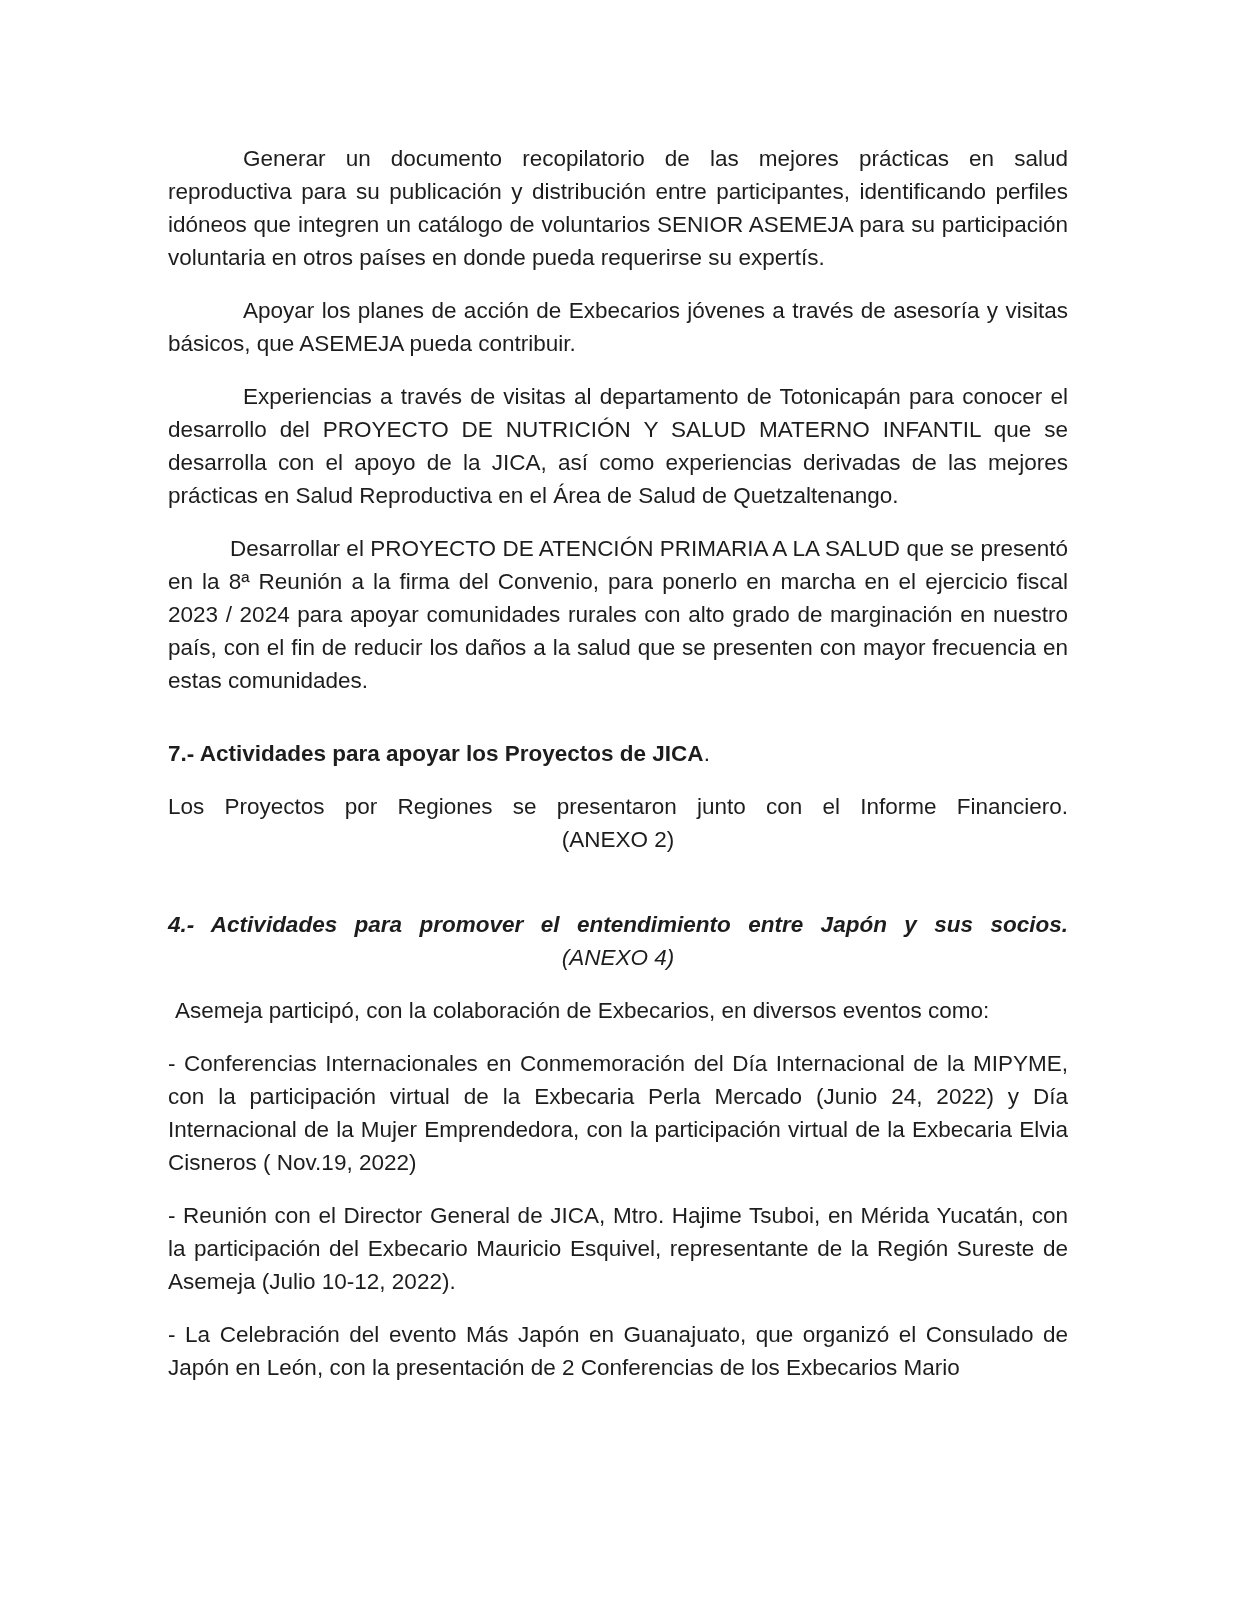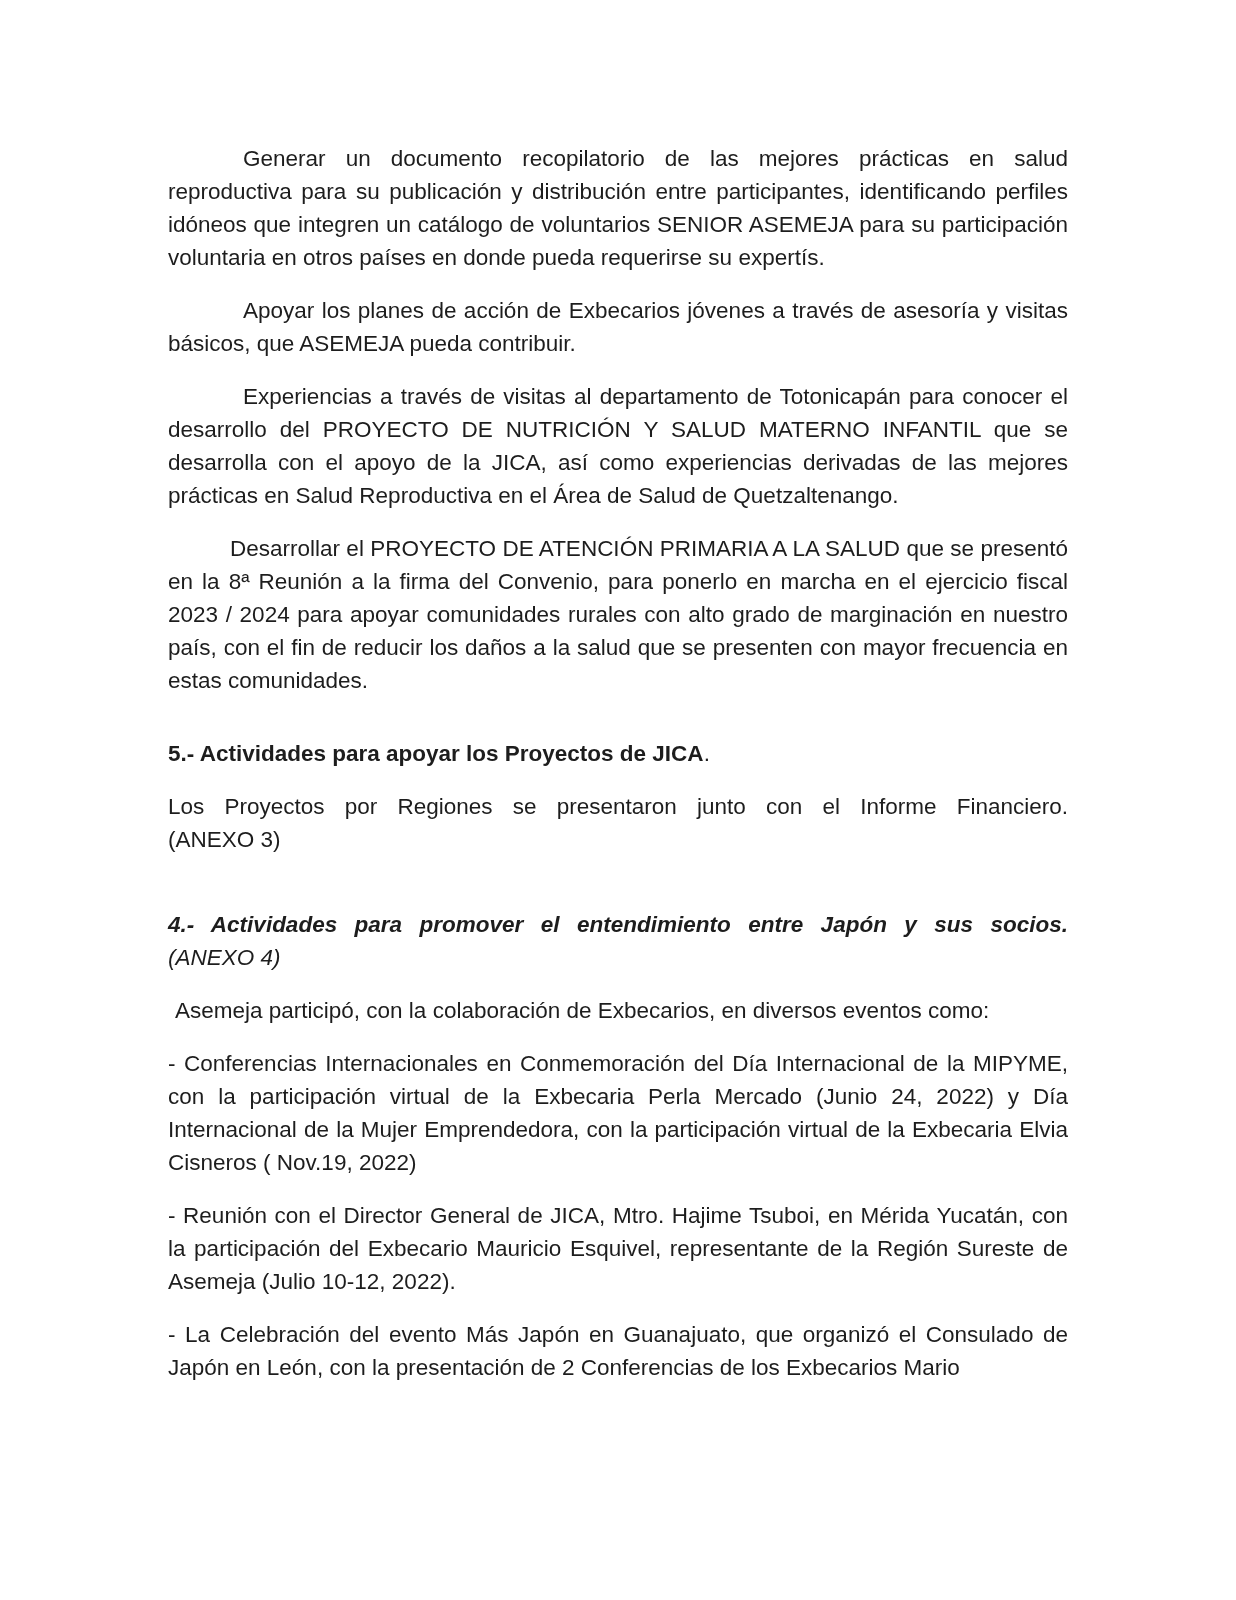--- a/index.html
+++ b/index.html
@@ -34,46 +34,46 @@
   .heading {
     margin: 0 0 20px 0;
     font-size: 22.5px;
     line-height: 33px;
     font-weight: normal;
     text-align: left;
   }
   .heading-3 { margin-top: 40px; }
   .heading-4 { margin-top: 52px; font-style: italic; }
   .bold { font-weight: bold; }
-  .line { display: block; }
+  .line { display: block; text-align: center; }
   .force-just {
     text-align: justify;
     text-align-last: justify;
   }
 </style>
 </head>
 <body>
 
 <div class="page">
 
   <p class="par indent">Generar un documento recopilatorio de las mejores prácticas en salud reproductiva para su publicación y distribución entre participantes, identificando perfiles idóneos que integren un catálogo de voluntarios SENIOR ASEMEJA para su participación voluntaria en otros países en donde pueda requerirse su expertís.</p>
 
   <p class="par indent">Apoyar los planes de acción de Exbecarios jóvenes a través de asesoría y visitas básicos, que ASEMEJA pueda contribuir.</p>
 
   <p class="par indent">Experiencias a través de visitas al departamento de Totonicapán para conocer el desarrollo del PROYECTO DE NUTRICIÓN Y SALUD MATERNO INFANTIL que se desarrolla con el apoyo de la JICA, así como experiencias derivadas de las mejores prácticas en Salud Reproductiva en el Área de Salud de Quetzaltenango.</p>
 
   <p class="par indent-sm">Desarrollar el PROYECTO DE ATENCIÓN PRIMARIA A LA SALUD que se presentó en la 8ª Reunión a la firma del Convenio, para ponerlo en marcha en el ejercicio fiscal 2023 / 2024 para apoyar comunidades rurales con alto grado de marginación en nuestro país, con el fin de reducir los daños a la salud que se presenten con mayor frecuencia en estas comunidades.</p>
 
   <h2 class="heading heading-3">
-    <span class="bold">5.- Actividades para apoyar los Proyectos de JICA</span><span>.</span>
+    <span class="bold">7.- Actividades para apoyar los Proyectos de JICA</span><span>.</span>
   </h2>
 
   <p class="par">
     <span class="line force-just">Los Proyectos por Regiones se presentaron junto con el Informe Financiero.</span>
-    <span class="line">(ANEXO 3)</span>
+    <span class="line">(ANEXO 2)</span>
   </p>
 
   <h2 class="heading heading-4">
     <span class="line force-just bold">4.- Actividades para promover el entendimiento entre Japón y sus socios.</span>
     <span class="line">(ANEXO 4)</span>
   </h2>
 
   <p class="par indent-xs">Asemeja participó, con la colaboración de Exbecarios, en diversos eventos como:</p>
 
   <p class="par">- Conferencias Internacionales en Conmemoración del Día Internacional de la MIPYME, con la participación virtual de la Exbecaria Perla Mercado (Junio 24, 2022) y Día Internacional de la Mujer Emprendedora, con la participación virtual de la Exbecaria Elvia Cisneros ( Nov.19, 2022)</p>

